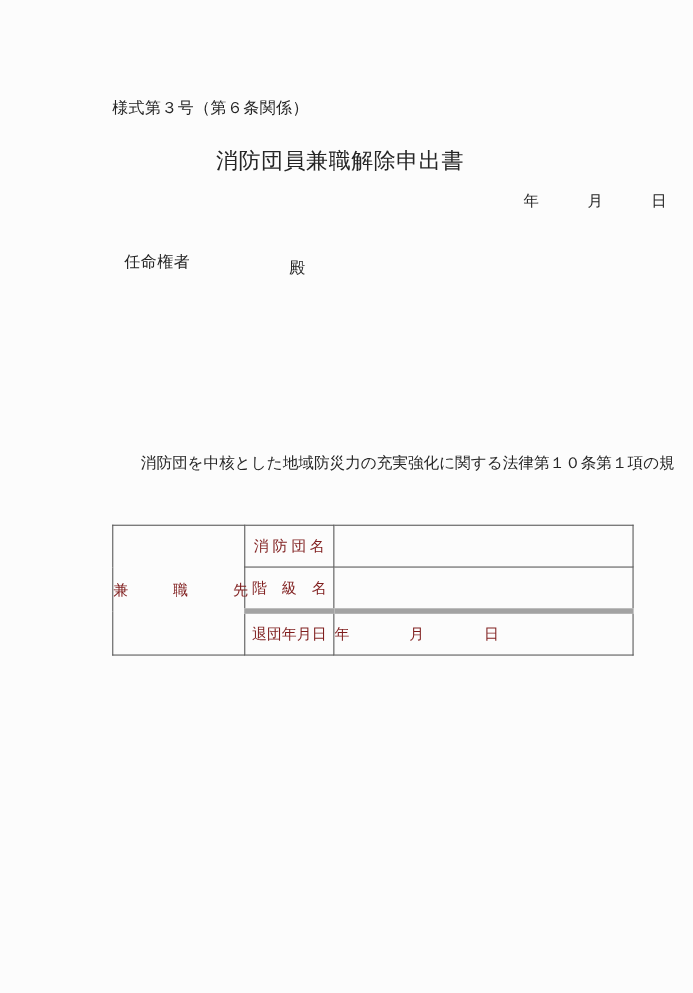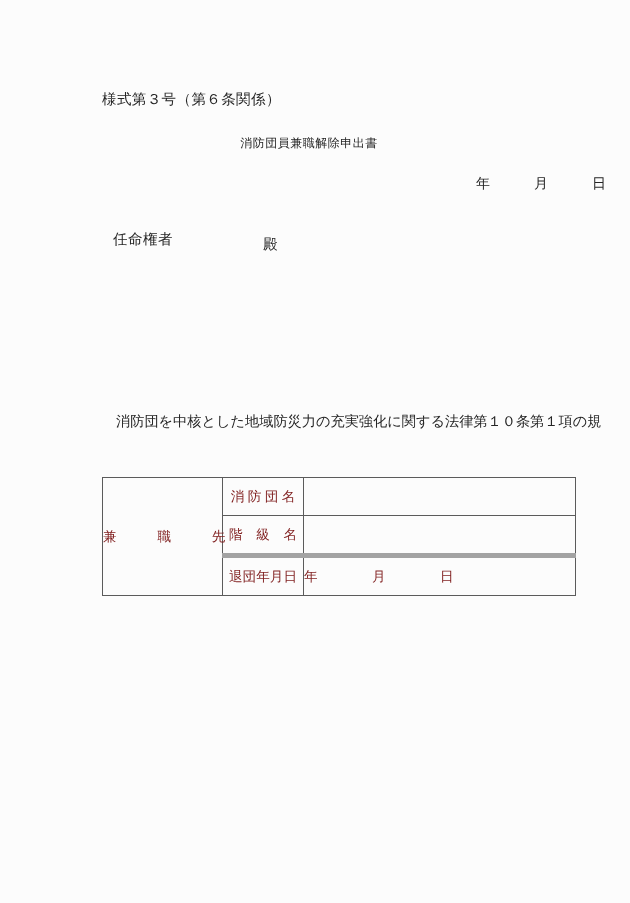--- a/index.html
+++ b/index.html
@@ -39,21 +39,21 @@
     font-size: 14.5px;
     letter-spacing: 0.4px;
   }
 
   
   .doc-title {
     left: 0;
     top: 137px;
     width: 570px;
     text-align: center;
-    font-size: 12px;
+    font-size: 20px;
     letter-spacing: 0.5px;
     white-space: pre;
   }
 
   
   .date-line {
     left: 452px;
     top: 177px;
     font-size: 14px;
     letter-spacing: 0.5px;
@@ -78,21 +78,21 @@
     top: 277px;
     font-size: 14px;
     line-height: 20px;
   }
   .applicant-block .row {
     white-space: pre;
   }
 
   
   .body-text {
-    left: 78px;
+    left: 90px;
     top: 364px;
     width: 478px;
     font-size: 14.2px;
     line-height: 23px;
   }
   .body-text .line {
     white-space: pre;
   }
   .body-text .line.first {
     text-indent: 14px;

